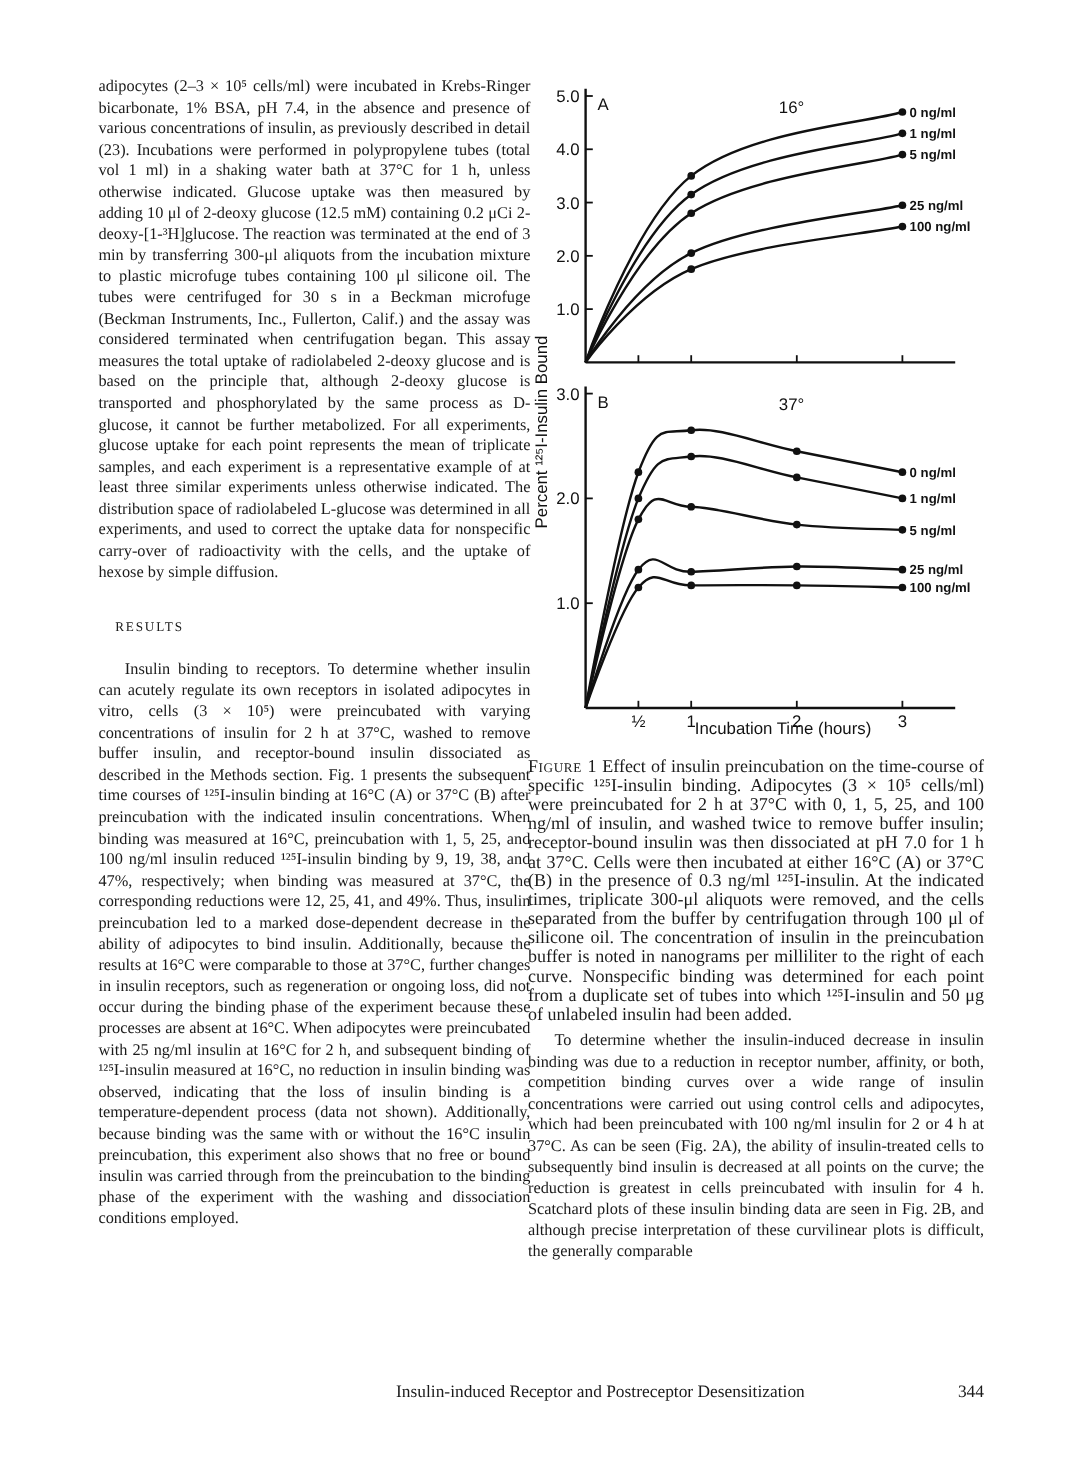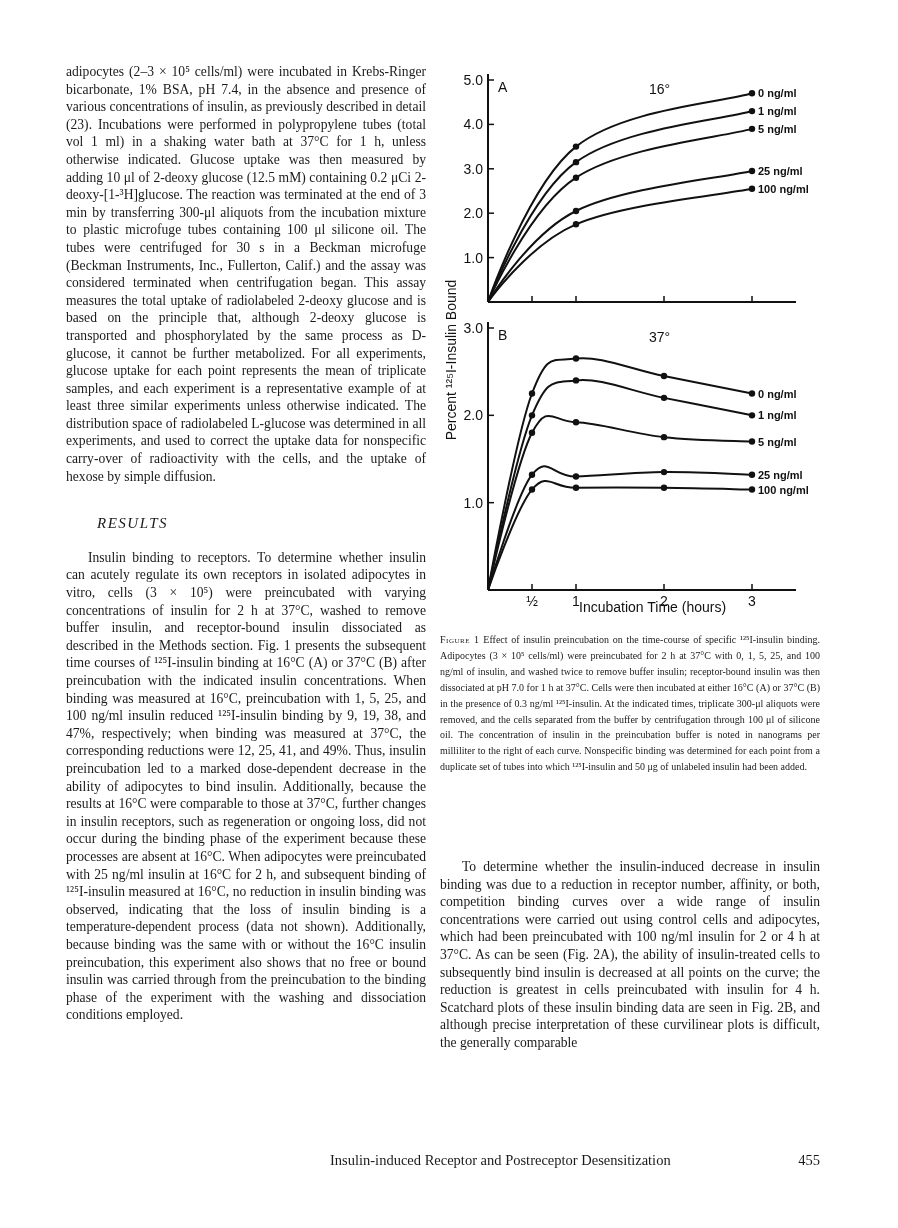--- a/index.html
+++ b/index.html
@@ -1,24 +1,24 @@
 <!DOCTYPE html>
 <html><head>
 <meta charset="utf-8">
 <style>
   html, body { margin: 0; padding: 0; background: #ffffff; }
   body { width: 898px; height: 1228px; position: relative; overflow: hidden; color: #1a1a1a; }
   .col { position: absolute; font-family: "Liberation Serif", "DejaVu Serif", serif; font-size: 13.6px; line-height: 17.6px; text-align: justify; }
-  .left { left: 66px; top: 63px; width: 360px; }
+  .left { left: 82px; top: 63px; width: 360px; }
   .right { left: 440px; width: 380px; }
   .para { margin: 0; }
   .indent { text-indent: 22px; }
-  .heading { font-size: 15px; letter-spacing: 1.5px; margin: 30px 0 16px 31px; text-indent: 0; font-style: italic; }
+  .heading { font-size: 11px; letter-spacing: 1.5px; margin: 30px 0 16px 14px; text-indent: 0; }
   .runin { }
-  .caption { top: 632px; font-size: 10px; line-height: 15.9px; }
+  .caption { top: 632px; font-size: 15px; line-height: 15.9px; }
   .caption .figlabel { font-variant: small-caps; letter-spacing: 0.5px; }
   .bodyright { top: 858px; }
   .footer { position: absolute; top: 1152px; left: 330px; width: 490px; font-family: "Liberation Serif", serif; font-size: 14.5px; }
   .footer .ftitle { position: absolute; left: 0; }
   .footer .fpage { position: absolute; right: 0; }
   #figure { position: absolute; left: 430px; top: 60px; }
   svg text { font-family: "Liberation Sans", "DejaVu Sans", sans-serif; fill: #111; }
 </style>
 </head>
 <body>
@@ -123,14 +123,14 @@
 <div class="col right caption">
   <span class="figlabel">Figure 1</span><span> Effect of insulin preincubation on the time-course of specific ¹²⁵I-insulin binding. Adipocytes (3 × 10⁵ cells/ml) were preincubated for 2 h at 37°C with 0, 1, 5, 25, and 100 ng/ml of insulin, and washed twice to remove buffer insulin; receptor-bound insulin was then dissociated at pH 7.0 for 1 h at 37°C. Cells were then incubated at either 16°C (A) or 37°C (B) in the presence of 0.3 ng/ml ¹²⁵I-insulin. At the indicated times, triplicate 300-μl aliquots were removed, and the cells separated from the buffer by centrifugation through 100 μl of silicone oil. The concentration of insulin in the preincubation buffer is noted in nanograms per milliliter to the right of each curve. Nonspecific binding was determined for each point from a duplicate set of tubes into which ¹²⁵I-insulin and 50 μg of unlabeled insulin had been added.</span>
 </div>
 
 <div class="col right bodyright">
   <p class="para indent">To determine whether the insulin-induced decrease in insulin binding was due to a reduction in receptor number, affinity, or both, competition binding curves over a wide range of insulin concentrations were carried out using control cells and adipocytes, which had been preincubated with 100 ng/ml insulin for 2 or 4 h at 37°C. As can be seen (Fig. 2A), the ability of insulin-treated cells to subsequently bind insulin is decreased at all points on the curve; the reduction is greatest in cells preincubated with insulin for 4 h. Scatchard plots of these insulin binding data are seen in Fig. 2B, and although precise interpretation of these curvilinear plots is difficult, the generally comparable</p>
 </div>
 
 <div class="footer">
   <span class="ftitle">Insulin-induced Receptor and Postreceptor Desensitization</span>
-  <span class="fpage">455</span>
+  <span class="fpage">344</span>
 </div>
 
 </body></html>

